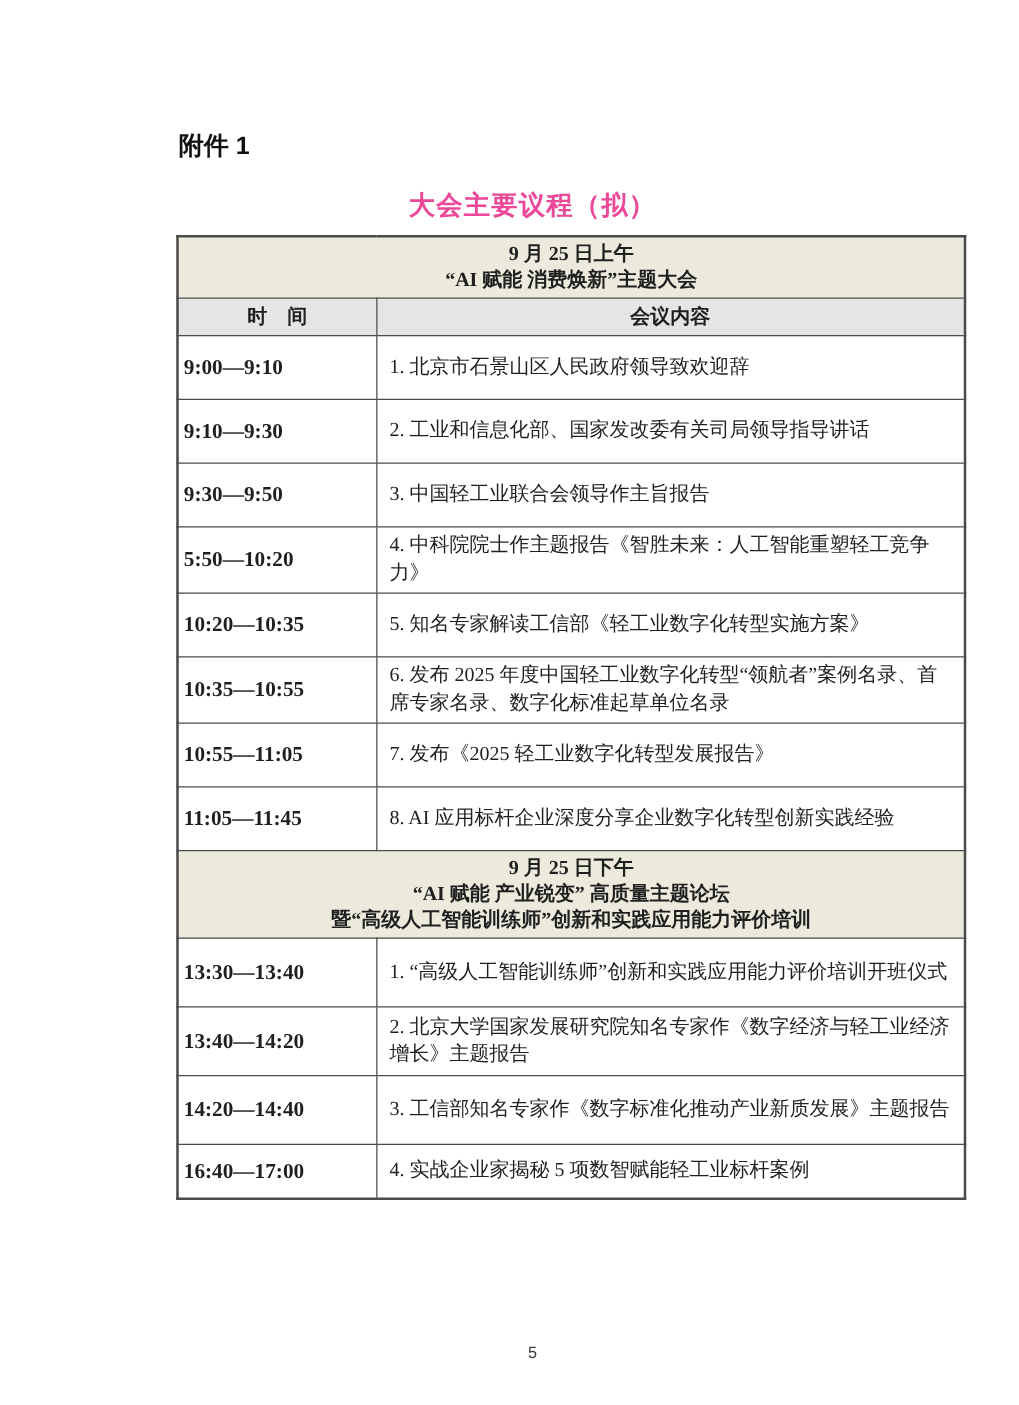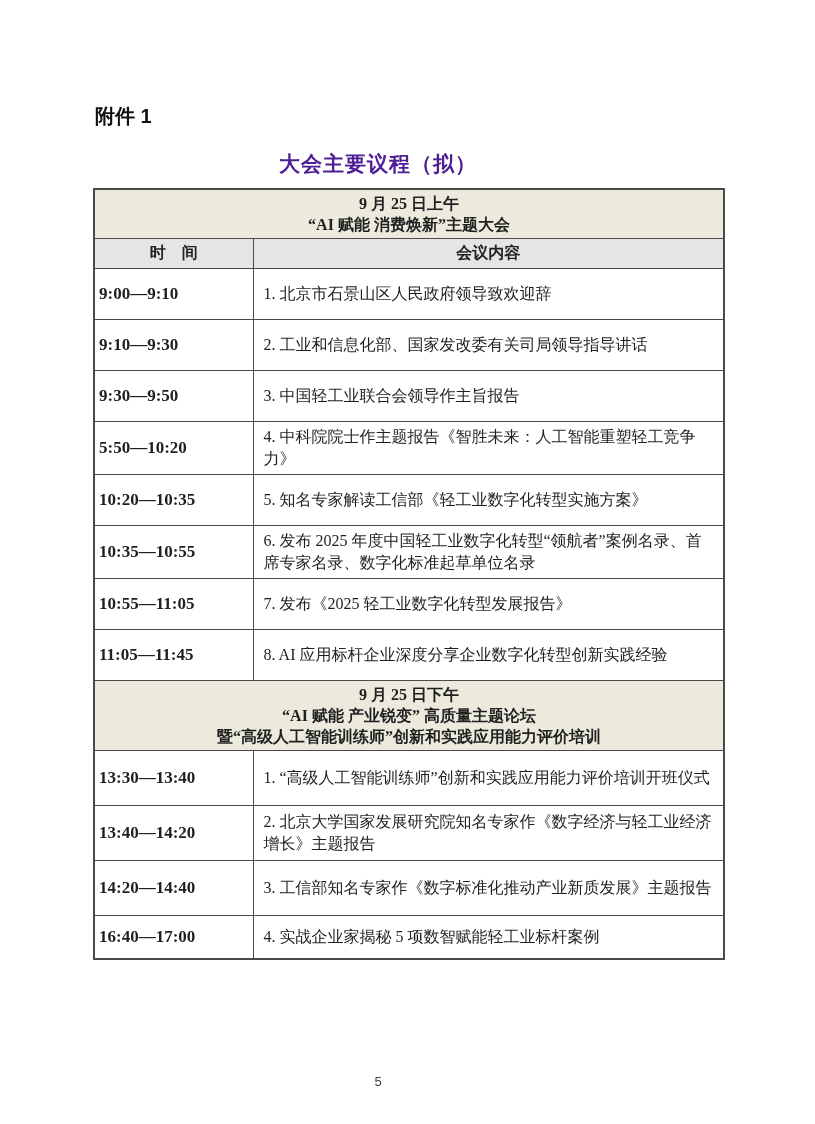--- a/index.html
+++ b/index.html
@@ -7,38 +7,39 @@
   body {
     width: 815px; height: 1124px;
     font-family: "Liberation Serif", "DejaVu Serif", serif;
     color: #1f1f1f;
   }
   .page {
     position: relative;
     width: 756px; height: 1124px;
     background: #ffffff;
     overflow: hidden;
+    margin-left: 48px;
   }
   .attachment {
     position: absolute;
     left: 95px; top: 103px;
     font-family: "Liberation Sans", "DejaVu Sans", sans-serif;
     font-weight: bold;
     font-size: 20px;
     color: #111111;
   }
   .title {
     position: absolute;
     left: 0; top: 150px;
     width: 100%;
     text-align: center;
     font-weight: bold;
     font-size: 21px;
     letter-spacing: 1px;
-    color: #4c1d95;
+    color: #ec4899;
   }
   table.agenda {
     position: absolute;
     left: 93px; top: 188px;
     width: 632px;
     border-collapse: collapse;
     border: 2px solid #4a4a4a;
     table-layout: fixed;
     padding-left: 38px;
   }

